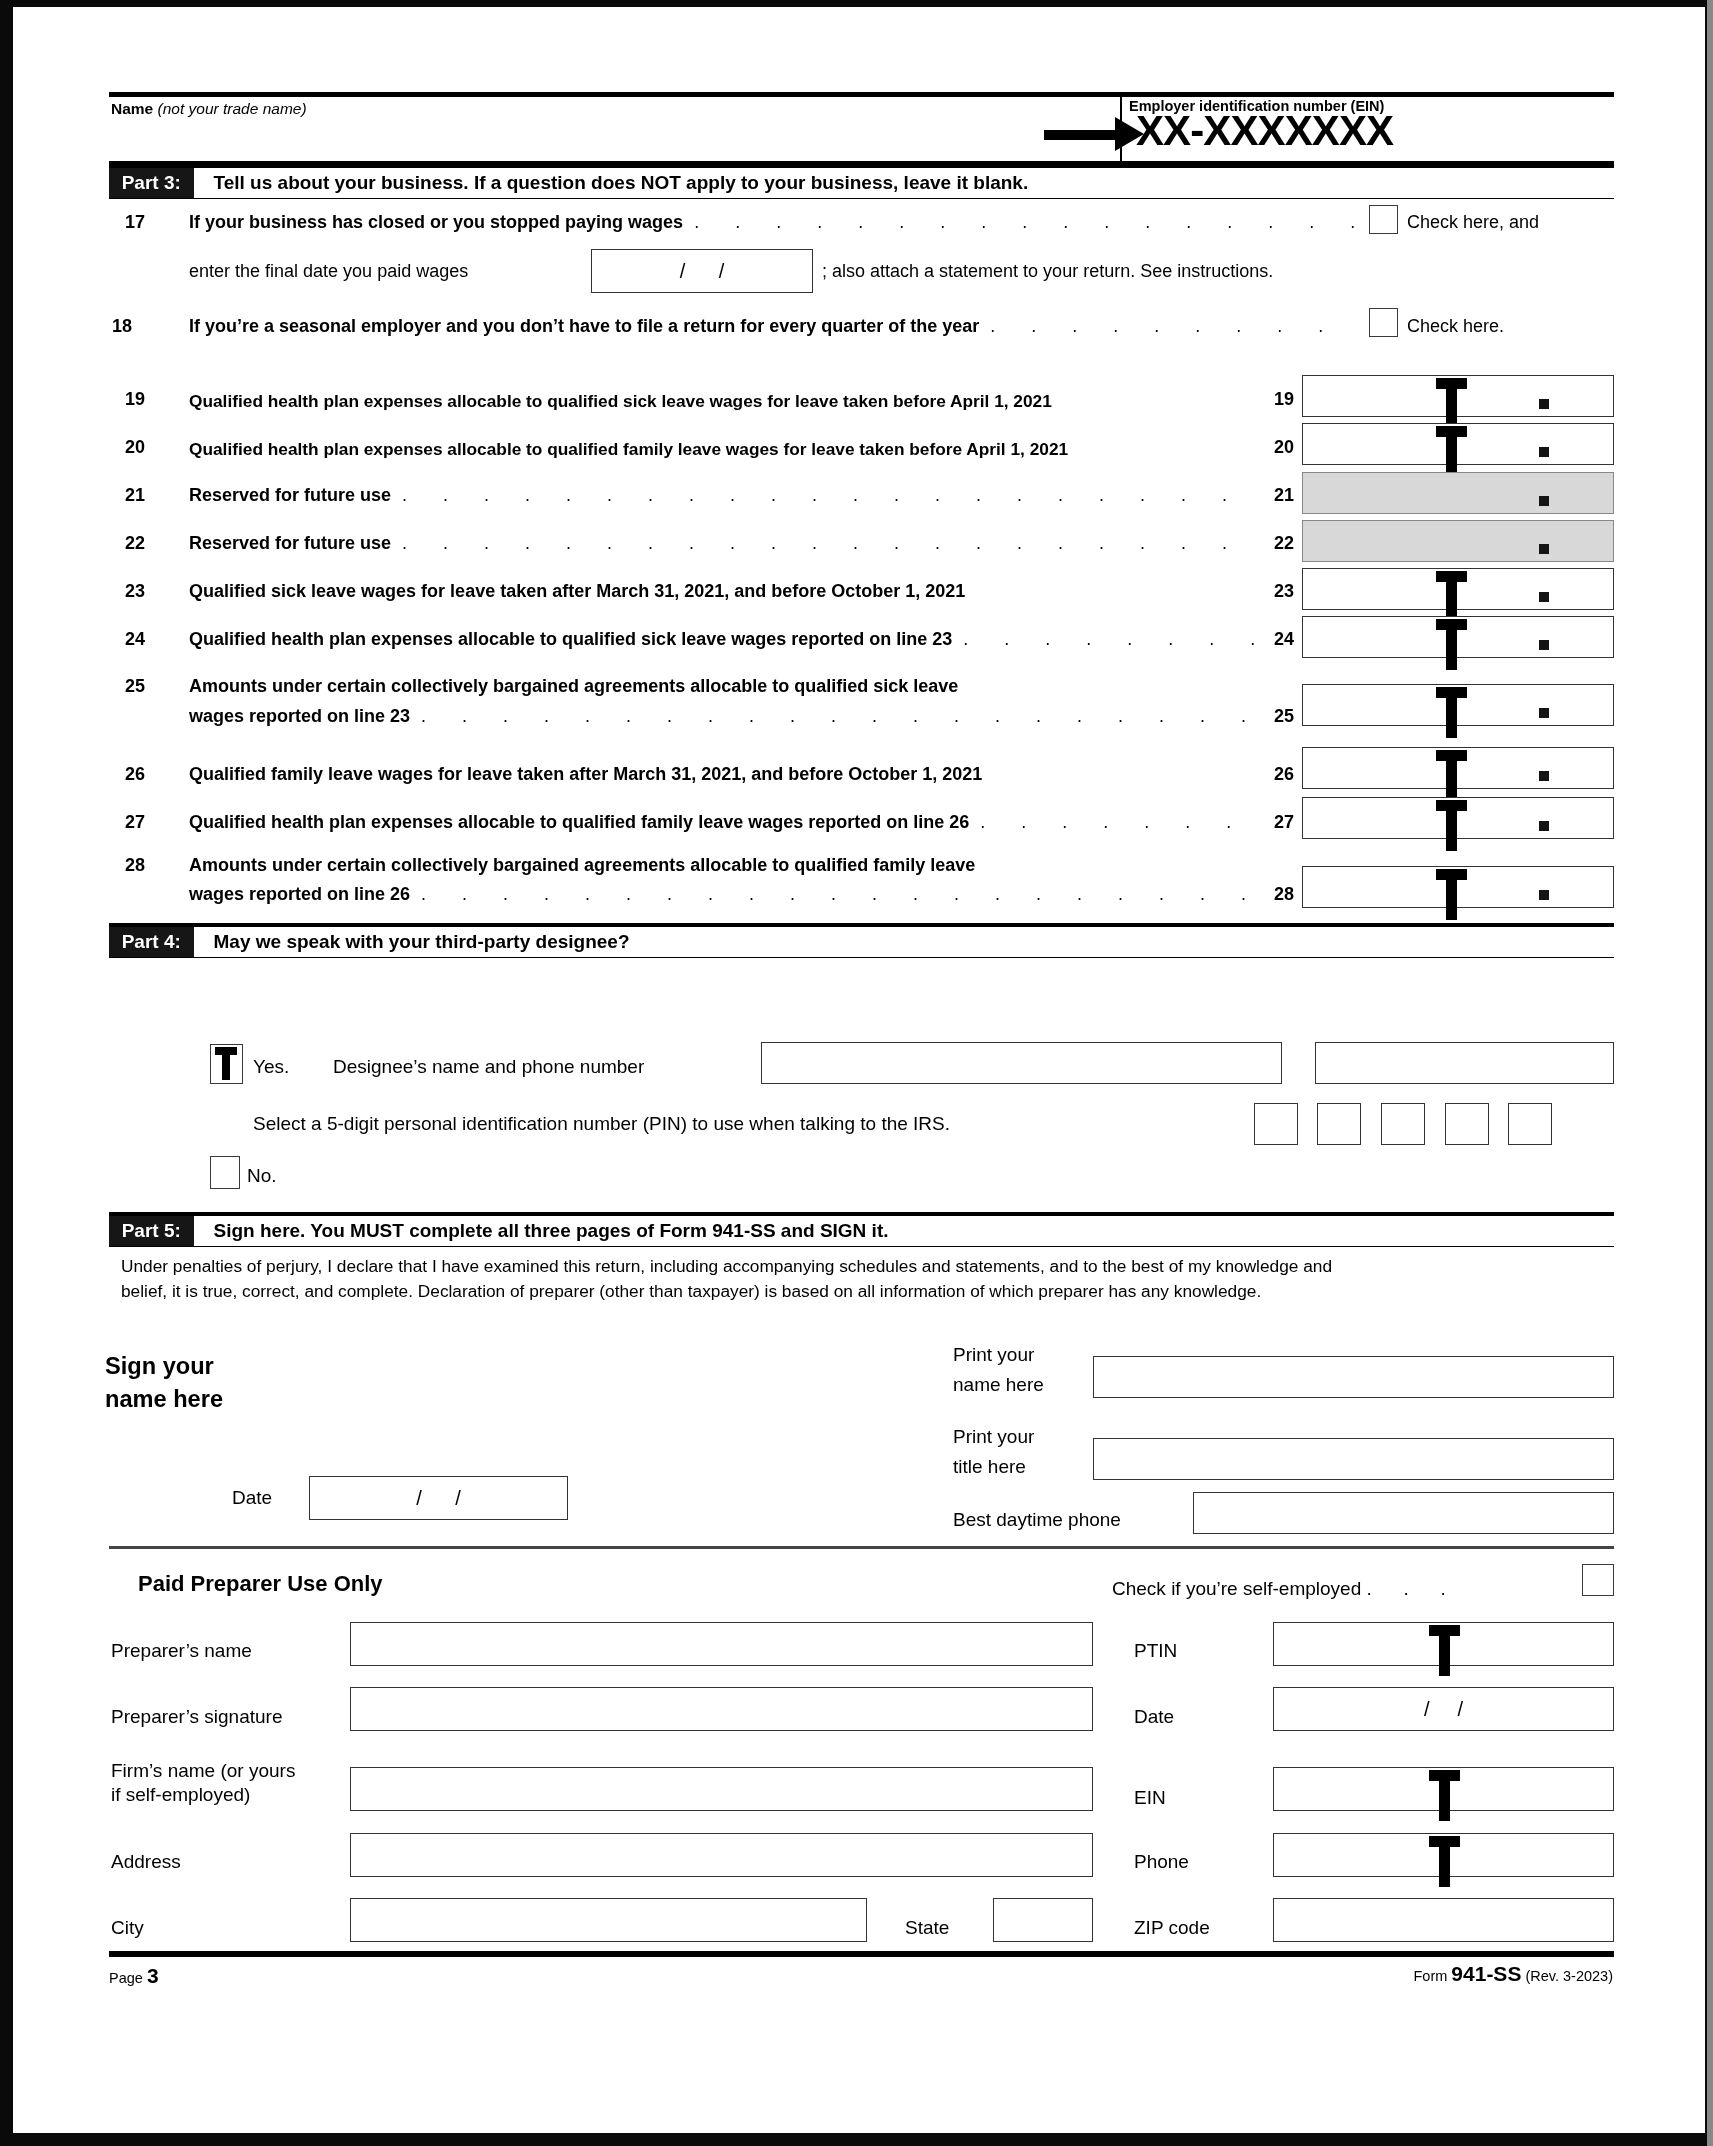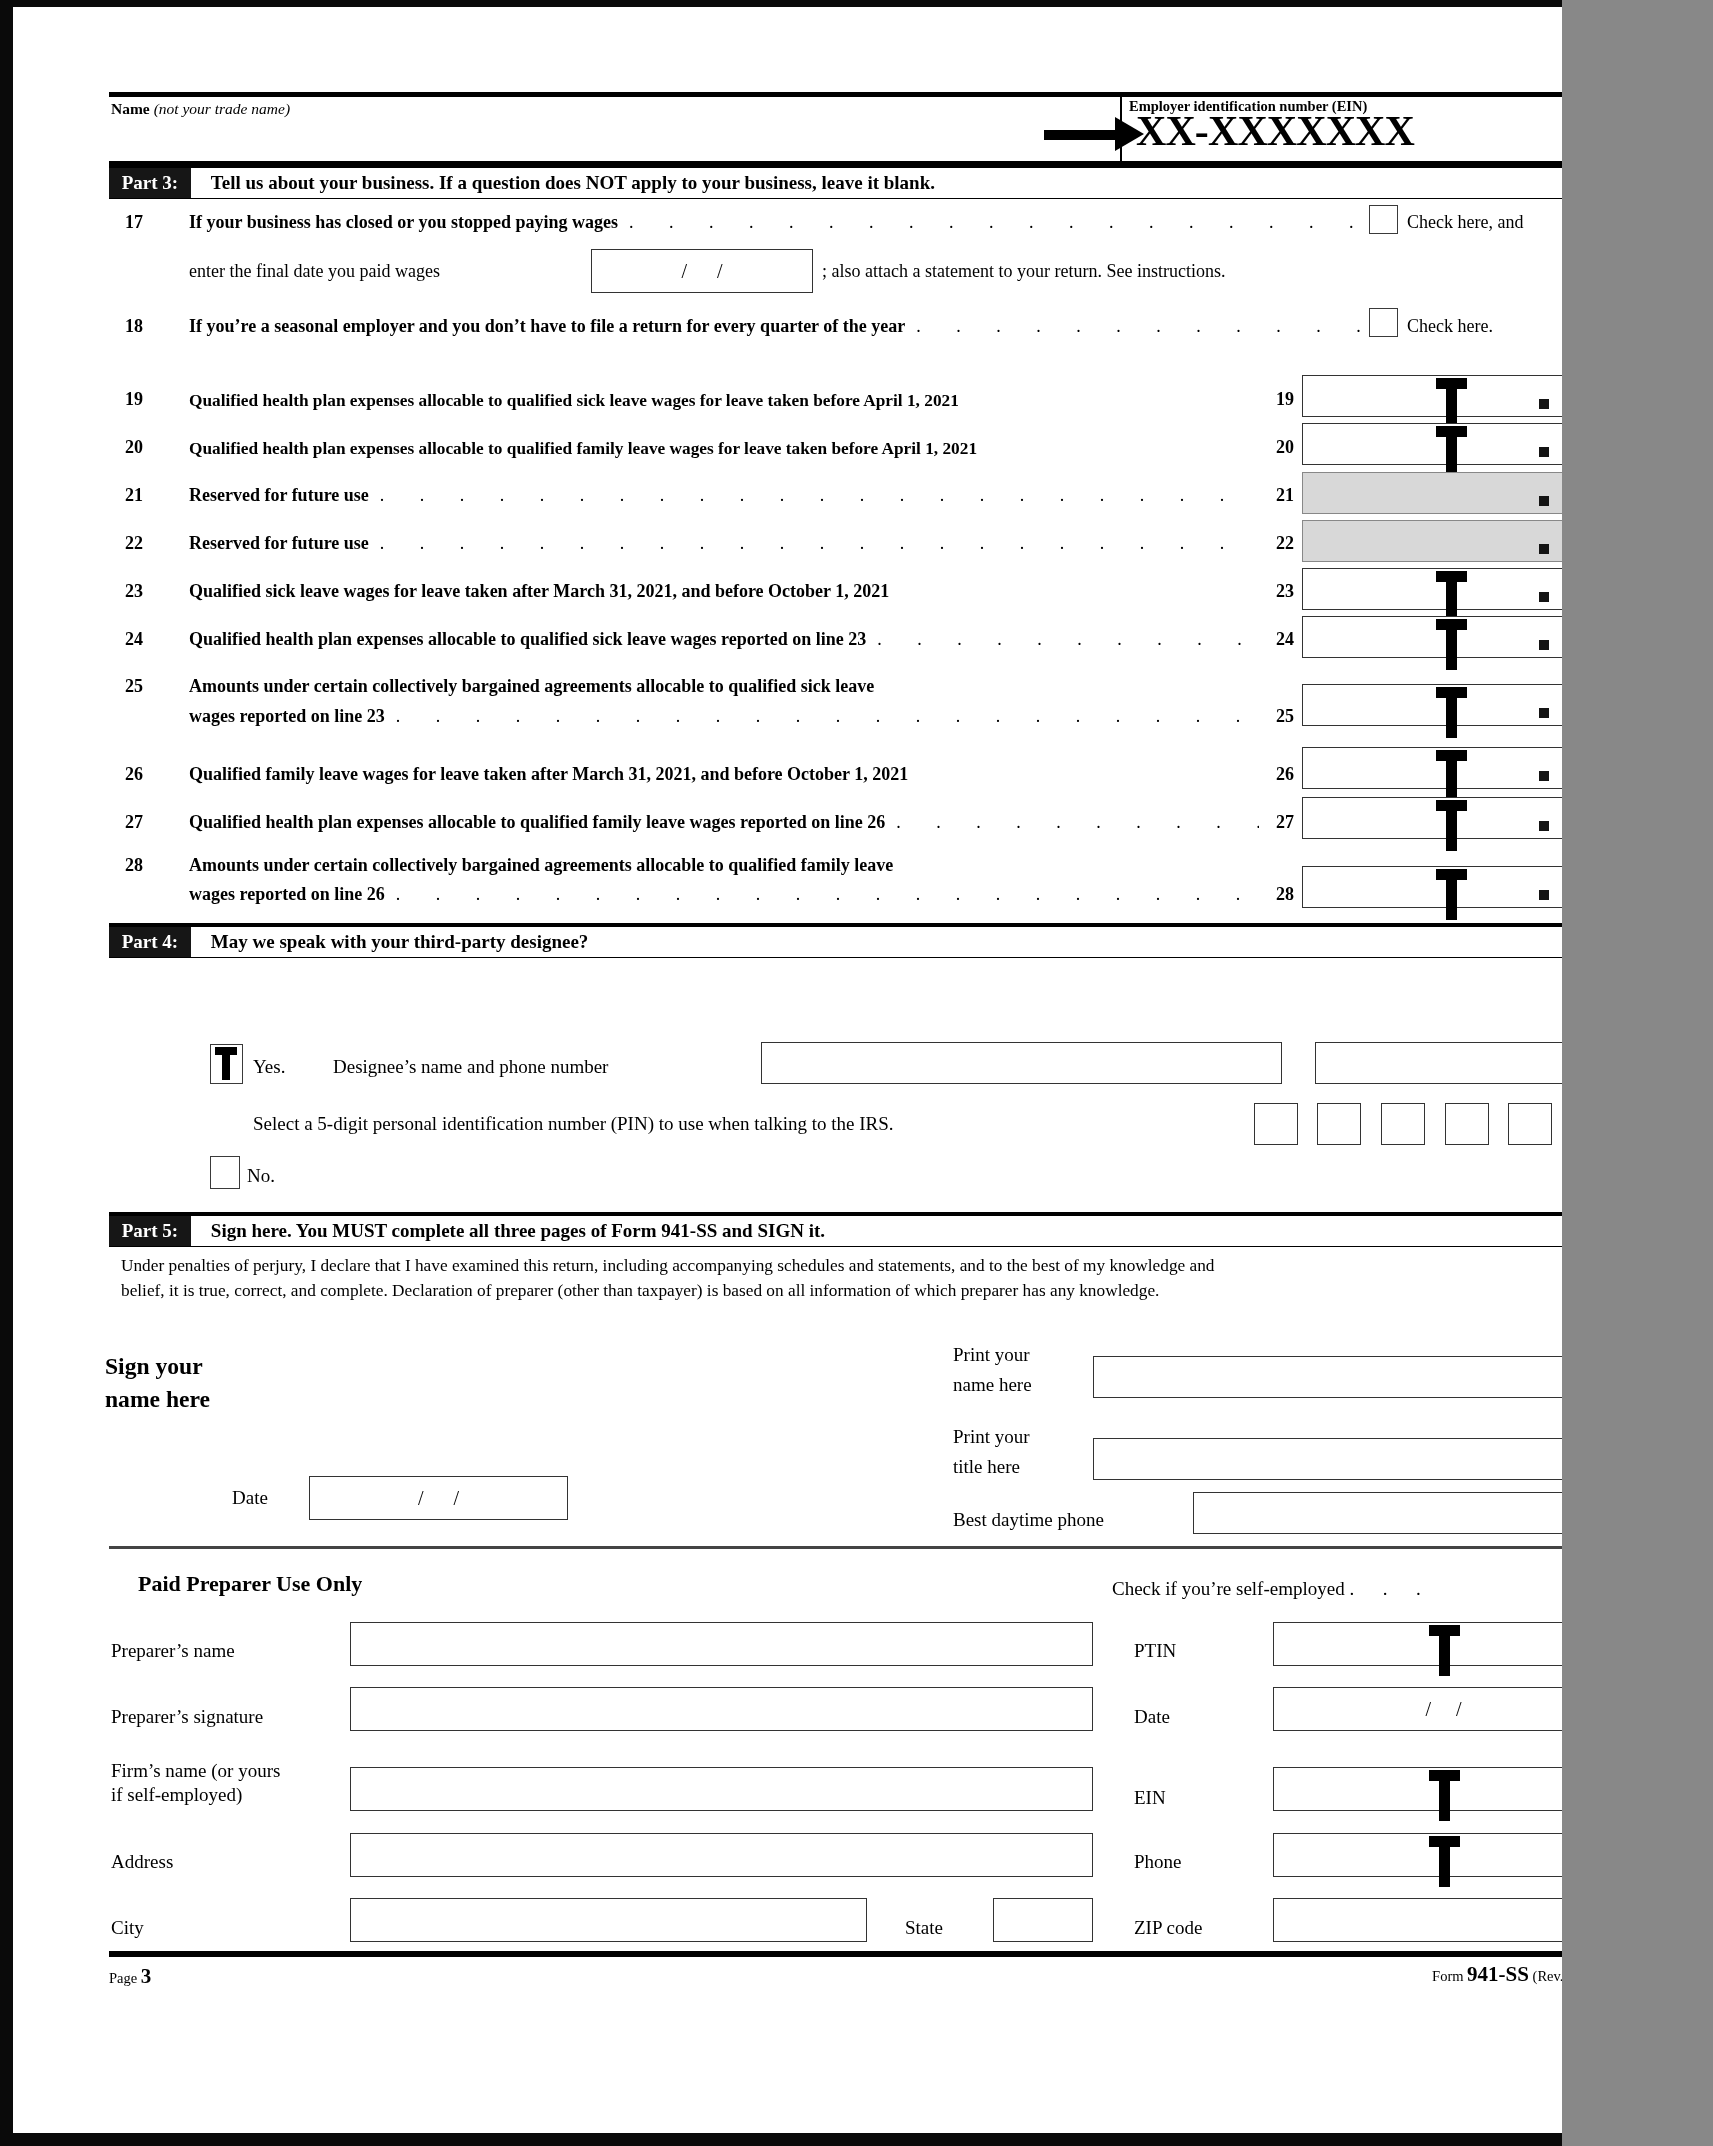--- a/index.html
+++ b/index.html
@@ -1,17 +1,17 @@
 <!DOCTYPE html>
 <html style="font-size:14.5px"><head>
 <meta charset="utf-8">
 <style>
   html,body{margin:0;padding:0;background:#888;}
-  .page{position:relative;width:1562px;height:2147px;background:#ffffff;
-        font-family:Liberation Serif, serif;color:#000;overflow:hidden;}
+  .page{position:relative;width:1707px;height:2147px;background:#ffffff;
+        font-family:Liberation Sans, sans-serif;color:#000;overflow:hidden;}
   .page *{box-sizing:border-box;}
   .abs{position:absolute;}
   .frame{position:absolute;left:0;top:0;width:1714px;height:2147px;
          border:solid #0a0a0a;border-width:7.3px 9px 14.5px 13.6px;pointer-events:none;z-index:50;}
   .b{font-weight:bold;}
   .i{font-style:italic;}
   .t16{font-size:14.5px;}
   .t17{font-size:15.5px;}
   .t19{font-size:17.3px;}
   .t20{font-size:18px;}
@@ -85,21 +85,21 @@
   </div>
   <div class="abs cb" style="left:1369px;top:205px;width:29px;height:29px;"></div>
   <div class="abs t20" style="left:1407px;top:212px;">Check here, and</div>
 
   <div class="abs t20" style="left:189px;top:261px;">enter the final date you paid wages</div>
   <div class="abs abox" style="left:591px;top:249px;width:222px;height:44px;">
     <div class="slashes">/      /</div>
   </div>
   <div class="abs t20" style="left:822px;top:261px;">; also attach a statement to your return. See instructions.</div>
 
-  <div class="abs lnum" style="left:125px;top:316px;">18</div>
+  <div class="abs lnum" style="left:112px;top:316px;">18</div>
   <div class="abs rowline" style="left:189px;top:316px;width:1171px;">
     <span class="b t20">If you’re a seasonal employer and you don’t have to file a return for every quarter of the year</span>
     <span class="leader">. . . . . . . . . . . . . . . . . . . . . . . . . . . . . . . . . . . . . . . .</span>
   </div>
   <div class="abs cb" style="left:1369px;top:308px;width:29px;height:29px;"></div>
   <div class="abs t20" style="left:1407px;top:316px;">Check here.</div>
 
   <div class="abs b t19" style="left:189px;top:391px;white-space:nowrap;">Qualified health plan expenses allocable to qualified sick leave wages for leave taken before April 1, 2021</div>
   <div class="abs lnum" style="left:125px;top:389px;">19</div>
   <div class="abs rnum" style="left:1259px;top:389px;">19</div>

